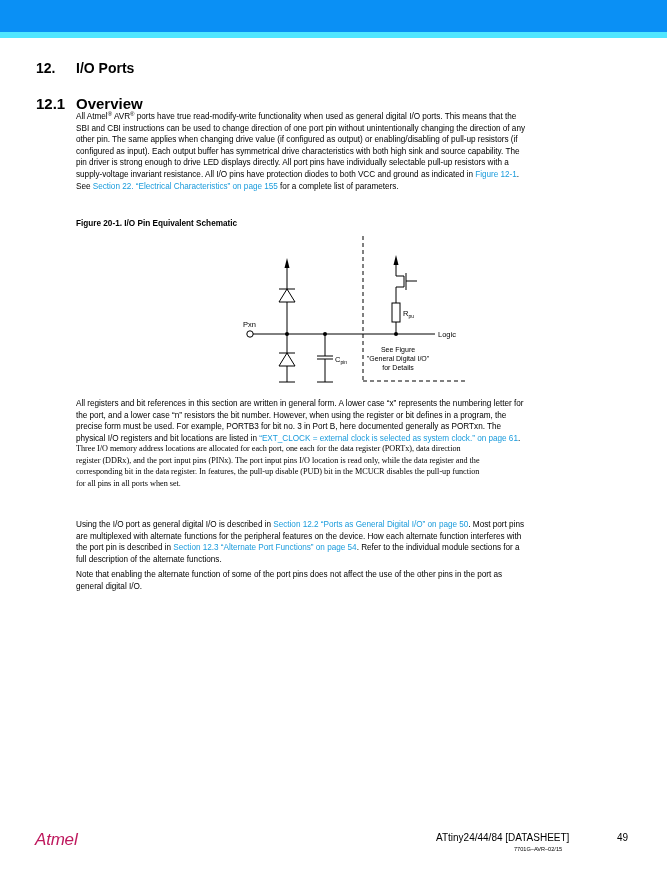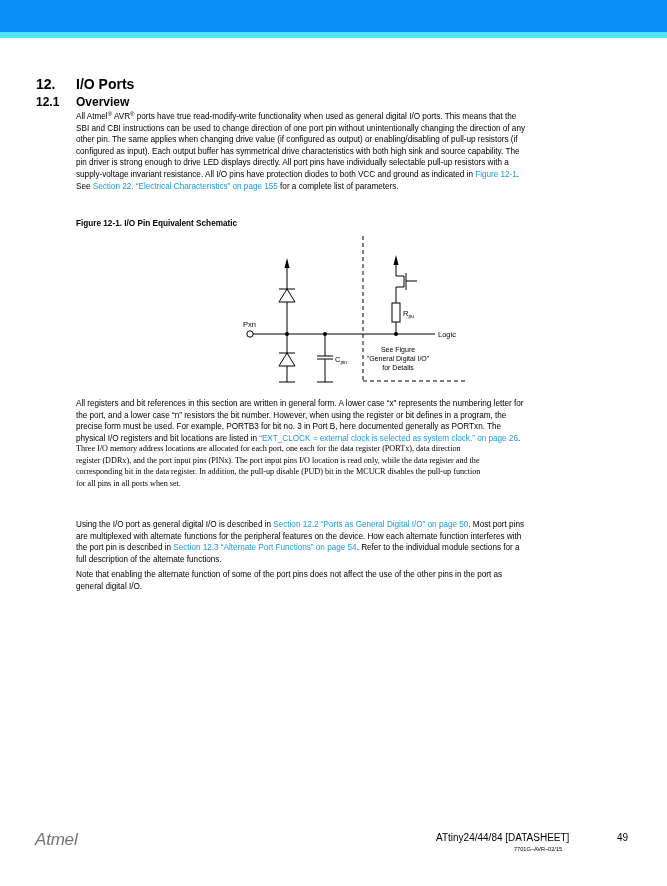--- a/index.html
+++ b/index.html
@@ -6,39 +6,39 @@
   body {
     width: 667px; height: 886px; position: relative; overflow: hidden;
     background: #ffffff; color: #000;
     font-family: "Liberation Sans", sans-serif;
   }
   .topbar { position: absolute; left: 0; top: 0; width: 667px; height: 32px; background: #0a90f5; }
   .topstrip { position: absolute; left: 0; top: 32px; width: 667px; height: 6px; background: #50e6ff; }
 
   .h1 { position: absolute; left: 36px; top: 60px; font-size: 14px; font-weight: bold; white-space: nowrap; }
   .h1 .num, .h2 .num { display: inline-block; }
-  .h1 .num { width: 40px; margin-top: 16px; }
-  .h2 { position: absolute; left: 36px; top: 95px; font-size: 12px; font-weight: bold; white-space: nowrap; }
+  .h1 .num { width: 40px; }
+  .h2 { position: absolute; left: 36px; top: 95px; font-size: 15px; font-weight: bold; white-space: nowrap; }
   .h2 .num { width: 40px; }
 
   .para {
     position: absolute; left: 76px; width: 558px;
     font-size: 8.2px; line-height: 11.6px; letter-spacing: -0.02px;
     text-align: left;
   }
   .para .line { display: block; white-space: nowrap; }
   .link { color: #1a9bdc; }
   sup { font-size: 6px; vertical-align: 3px; line-height: 0; }
 
   .fig-caption { position: absolute; left: 76px; top: 219px; font-size: 8.2px; font-weight: bold; white-space: nowrap; }
 
   .schematic { position: absolute; left: 0; top: 0; width: 667px; height: 886px; pointer-events: none; }
   .schematic text { font-family: "Liberation Sans", sans-serif; }
 
-  .footer-logo { position: absolute; left: 35px; top: 830px; font-size: 17px; color: #737373; font-style: italic; letter-spacing: -0.2px; font-weight: normal; }
+  .footer-logo { position: absolute; left: 35px; top: 830px; font-size: 17px; color: #be185d; font-style: italic; letter-spacing: -0.2px; font-weight: normal; }
   .footer-title { position: absolute; left: 436px; top: 832px; font-size: 10px; white-space: nowrap; }
   .footer-page { position: absolute; left: 617px; top: 832px; font-size: 10px; }
   .footer-code { position: absolute; left: 514px; top: 846px; font-size: 5.6px; white-space: nowrap; }
 </style>
 </head>
 <body>
 
 <div class="topbar"></div>
 <div class="topstrip"></div>
 
@@ -53,21 +53,21 @@
 <div class="para" style="top:111px;">
   <span class="line"><span>All Atmel</span><sup>®</sup><span> AVR</span><sup>®</sup><span> ports have true read-modify-write functionality when used as general digital I/O ports. This means that the</span></span>
   <span class="line">SBI and CBI instructions can be used to change direction of one port pin without unintentionally changing the direction of any</span>
   <span class="line">other pin. The same applies when changing drive value (if configured as output) or enabling/disabling of pull-up resistors (if</span>
   <span class="line">configured as input). Each output buffer has symmetrical drive characteristics with both high sink and source capability. The</span>
   <span class="line">pin driver is strong enough to drive LED displays directly. All port pins have individually selectable pull-up resistors with a</span>
   <span class="line"><span>supply-voltage invariant resistance. All I/O pins have protection diodes to both VCC and ground as indicated in </span><span class="link">Figure 12-1</span><span>.</span></span>
   <span class="line"><span>See </span><span class="link">Section 22. “Electrical Characteristics” on page 155</span><span> for a complete list of parameters.</span></span>
 </div>
 
-<div class="fig-caption">Figure 12-1. I/O Pin Equivalent Schematic</div>
+<div class="fig-caption">Figure 20-1. I/O Pin Equivalent Schematic</div>
 
 <svg class="schematic" viewBox="0 0 667 886" width="667" height="886">
   <g stroke="#000" stroke-width="1" fill="none">
 
     <circle cx="250" cy="334" r="3.2" fill="#fff"></circle>
 
     <line x1="253" y1="334" x2="435" y2="334"></line>
 
     <line x1="287" y1="264" x2="287" y2="382"></line>
 
@@ -121,27 +121,27 @@
     <text x="398" y="352" font-size="7" text-anchor="middle">See Figure</text>
     <text x="398" y="361" font-size="7" text-anchor="middle">"General Digital I/O"</text>
     <text x="398" y="370" font-size="7" text-anchor="middle">for Details</text>
   </g>
 </svg>
 
 <div class="para" style="top:398px;">
   <span class="line">All registers and bit references in this section are written in general form. A lower case “x” represents the numbering letter for</span>
   <span class="line">the port, and a lower case “n” resistors the bit number. However, when using the register or bit defines in a program, the</span>
   <span class="line">precise form must be used. For example, PORTB3 for bit no. 3 in Port B, here documented generally as PORTxn. The</span>
-  <span class="line"><span>physical I/O registers and bit locations are listed in </span><span class="link">“EXT_CLOCK = external clock is selected as system clock.” on page 26</span><span>.</span></span>
+  <span class="line"><span>physical I/O registers and bit locations are listed in </span><span class="link">“EXT_CLOCK = external clock is selected as system clock.” on page 61</span><span>.</span></span>
 </div>
 
 <div class="para" style="top:443px;font-family:Liberation Serif, serif;">
   <span class="line">Three I/O memory address locations are allocated for each port, one each for the data register (PORTx), data direction</span>
   <span class="line">register (DDRx), and the port input pins (PINx). The port input pins I/O location is read only, while the data register and the</span>
-  <span class="line">corresponding bit in the data register. In addition, the pull-up disable (PUD) bit in the MCUCR disables the pull-up function</span>
+  <span class="line">corresponding bit in the data register. In features, the pull-up disable (PUD) bit in the MCUCR disables the pull-up function</span>
   <span class="line">for all pins in all ports when set.</span>
 </div>
 
 <div class="para" style="top:519px;">
   <span class="line"><span>Using the I/O port as general digital I/O is described in </span><span class="link">Section 12.2 “Ports as General Digital I/O” on page 50</span><span>. Most port pins</span></span>
   <span class="line">are multiplexed with alternate functions for the peripheral features on the device. How each alternate function interferes with</span>
   <span class="line"><span>the port pin is described in </span><span class="link">Section 12.3 “Alternate Port Functions” on page 54</span><span>. Refer to the individual module sections for a</span></span>
   <span class="line">full description of the alternate functions.</span>
 </div>
 

